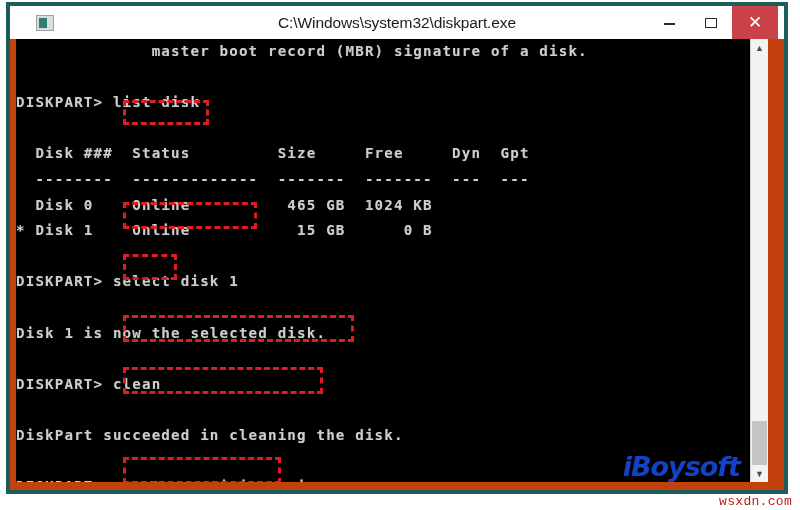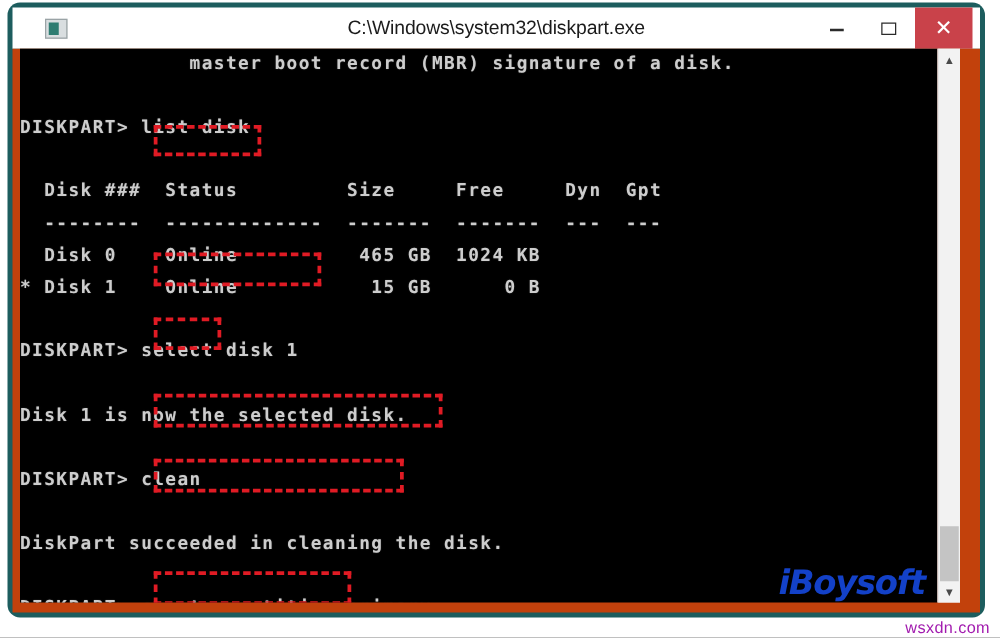--- a/index.html
+++ b/index.html
@@ -20,21 +20,20 @@
     position: absolute;
     left: 6px;
     top: 2px;
     width: 782px;
     height: 492px;
     background: #1d5d5e;
     box-sizing: border-box;
     padding: 4px;
     display: flex;
     flex-direction: column;
-    border-radius: 10px;
   }
 
   
   #title-bar {
     position: relative;
     height: 33px;
     background: #ffffff;
     display: flex;
     align-items: center;
     flex: 0 0 auto;
@@ -198,22 +197,22 @@
     height: 44px;
     background: #c4c4c4;
   }
 
   
   #page-watermark {
     position: absolute;
     right: 8px;
     bottom: 1px;
     font-size: 13px;
-    color: #a21caf;
-    font-family: Liberation Sans, sans-serif;
+    color: #b91c1c;
+    font-family: Liberation Mono, monospace;
     letter-spacing: 0.3px;
   }
 </style>
 </head>
 <body>
 
 <div id="window-frame">
 
   <div id="title-bar">
     <div id="window-icon"></div>

